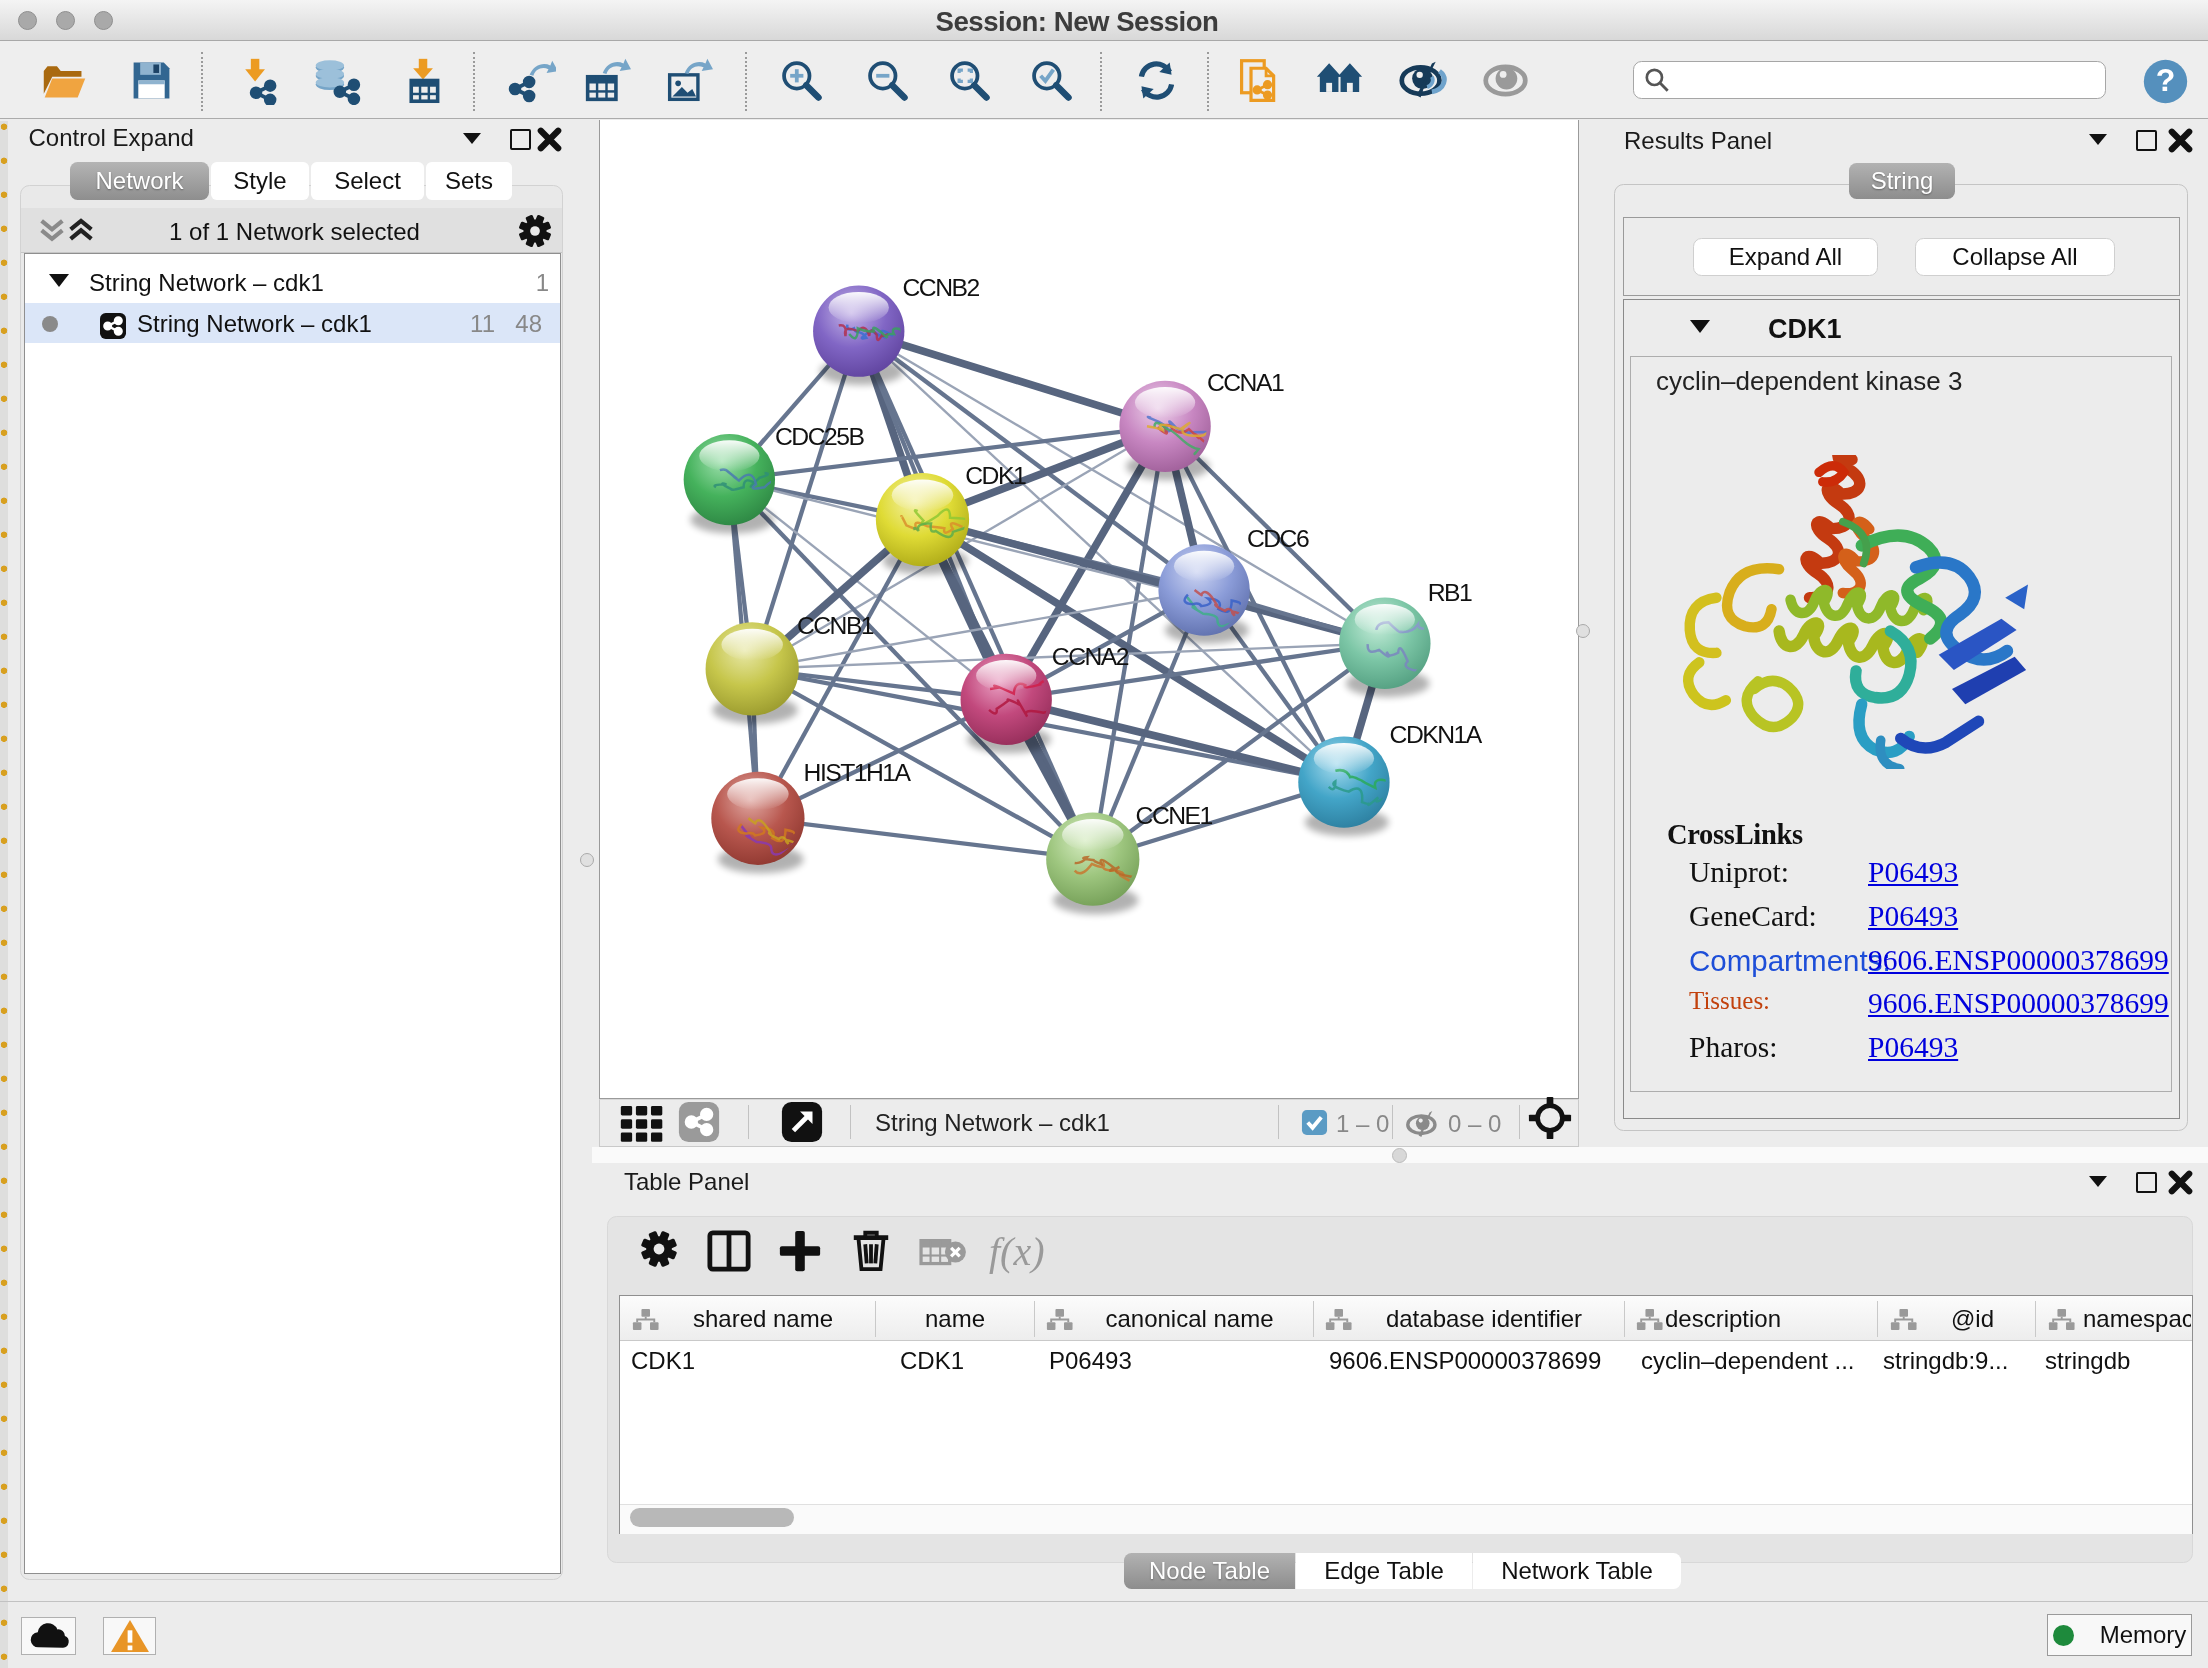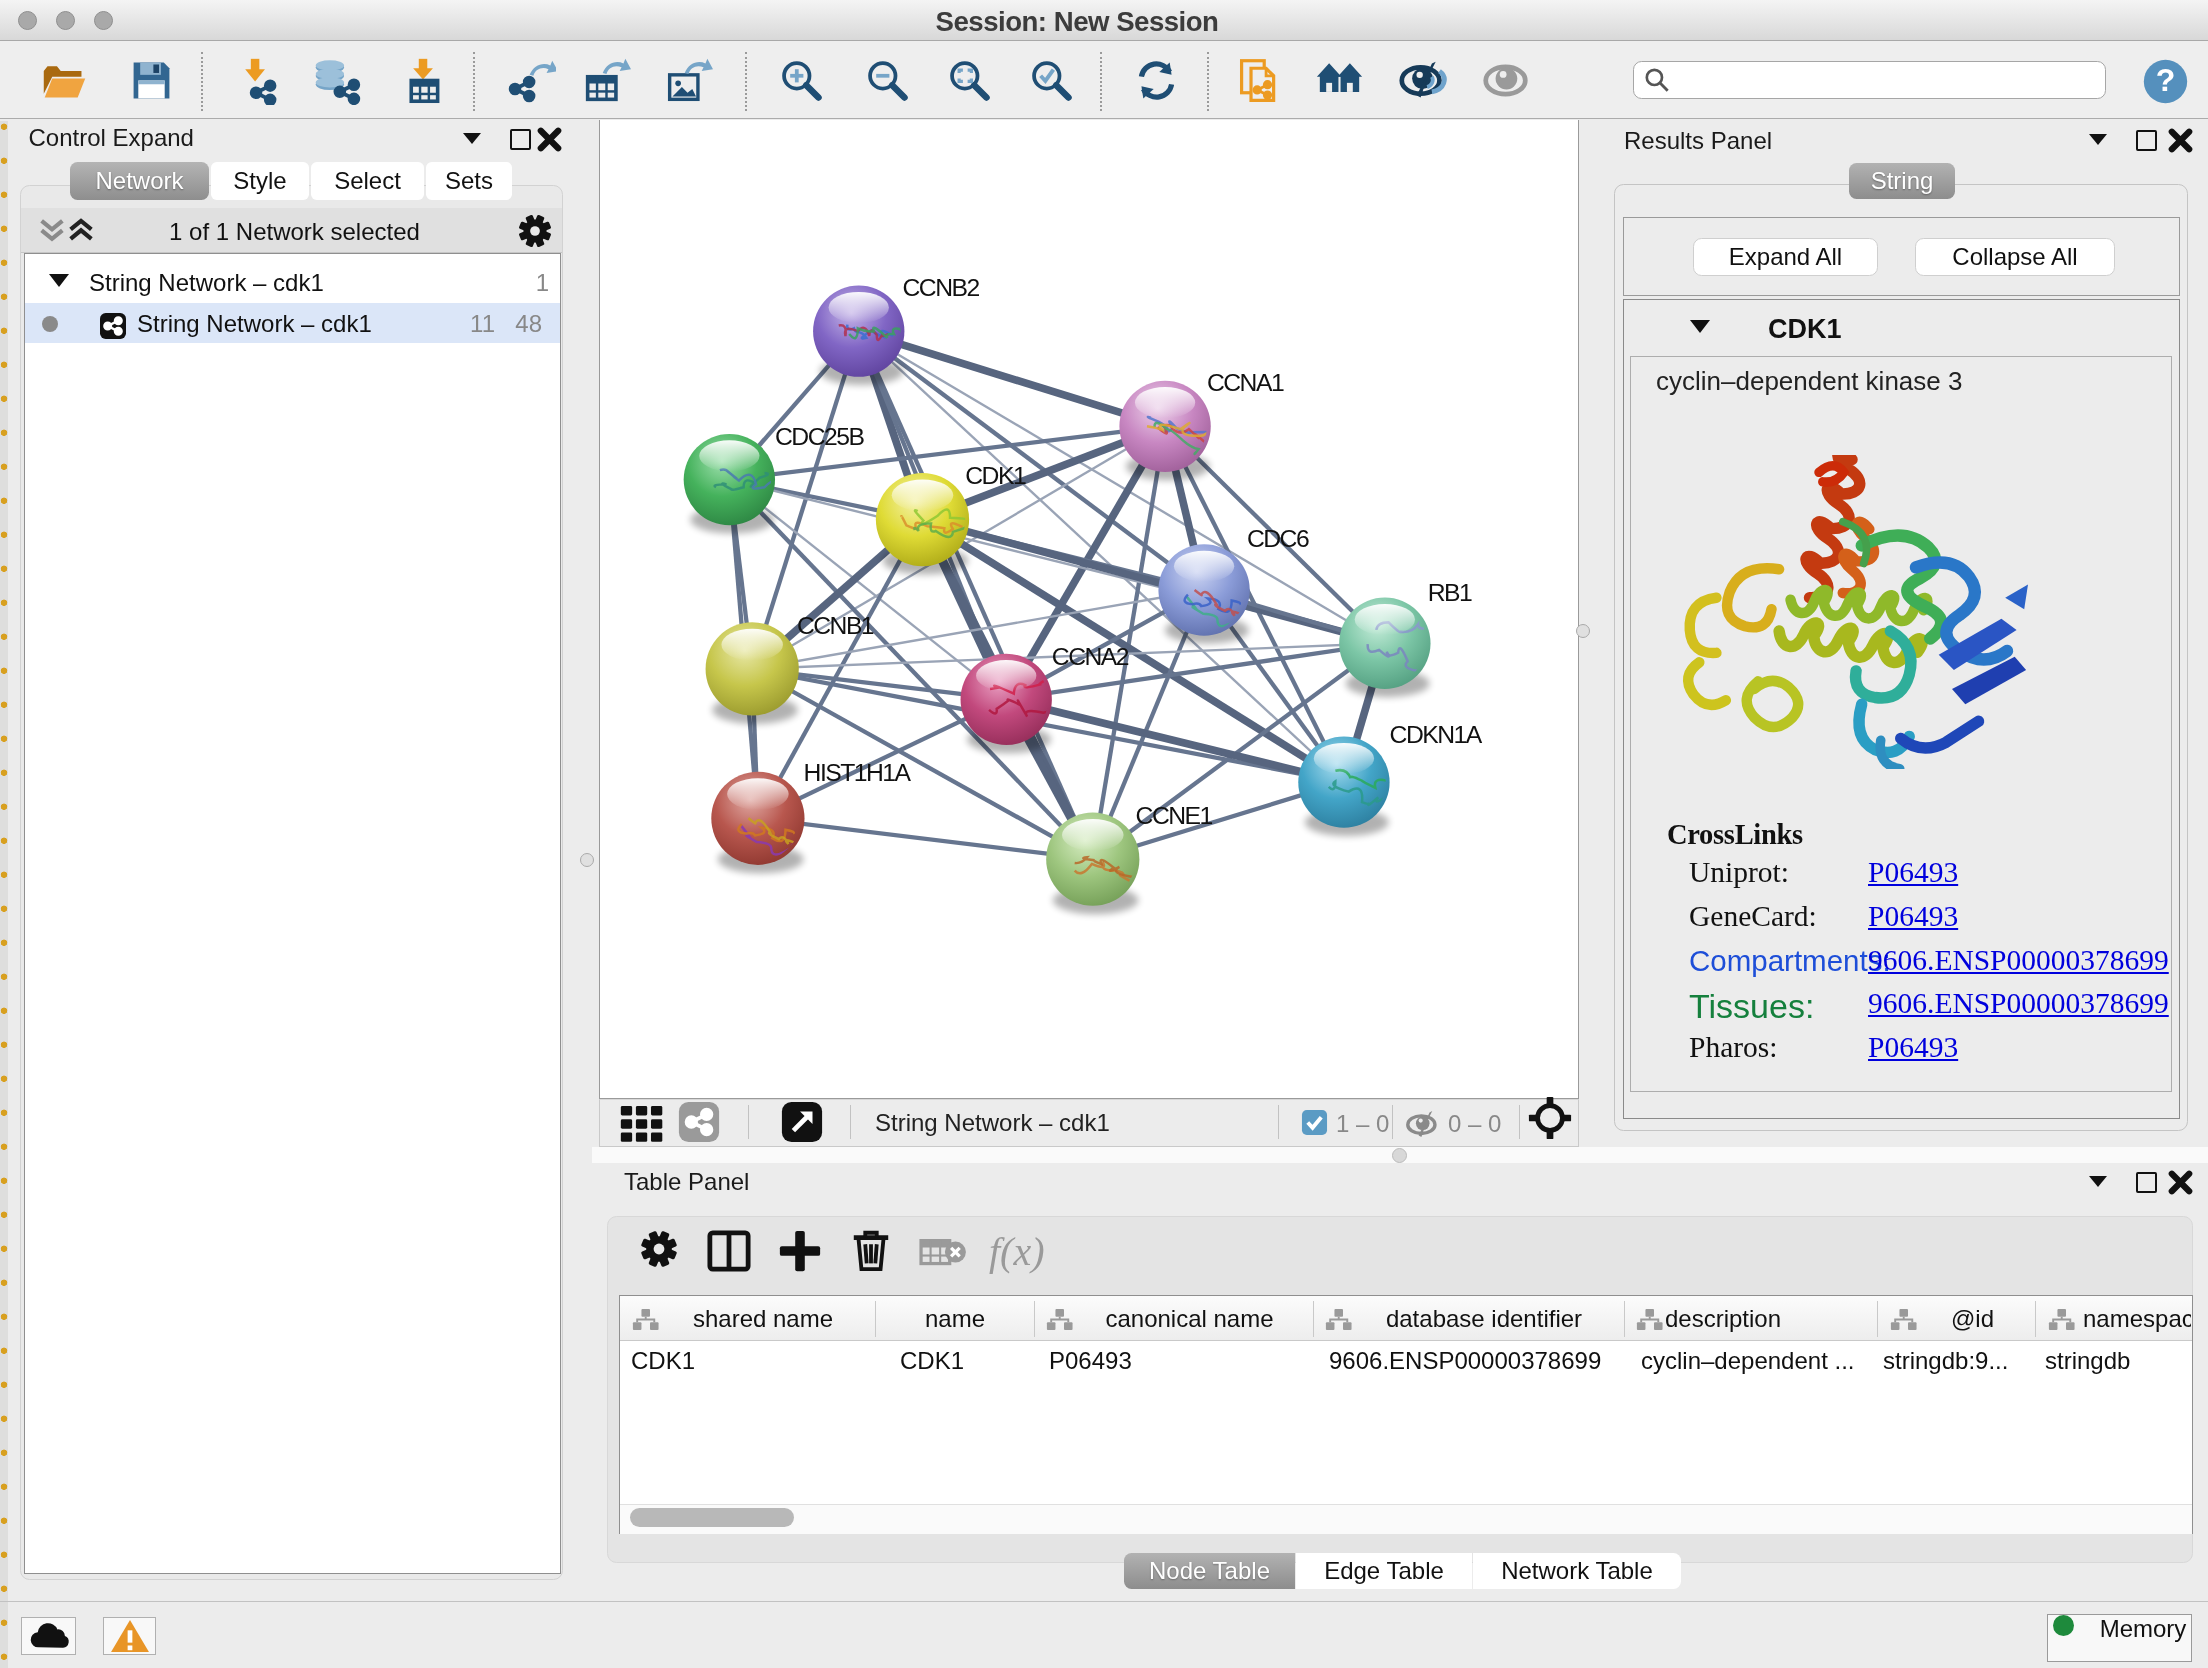--- a/index.html
+++ b/index.html
@@ -631,21 +631,21 @@
         <path d="M246 298 q22 18 48 4 l34 -22" stroke="#1f47b8" stroke-width="12"></path>
       </g>
     </svg></div>
 <div class="ab" style="left:1667px;top:819px;font-family:'Liberation Serif',serif;font-size:28.5px;font-weight:bold;color:#111;letter-spacing:-0.3px">CrossLinks</div>
 <div class="ab" style="left:1689px;top:856px;font-family:'Liberation Serif',serif;font-size:29.5px;color:#111">Uniprot:</div>
 <div class="ab" style="left:1868px;top:856px;font-family:'Liberation Serif',serif;font-size:29.5px;color:#0000dd;text-decoration:underline">P06493</div>
 <div class="ab" style="left:1689px;top:900px;font-family:'Liberation Serif',serif;font-size:29.5px;color:#111">GeneCard:</div>
 <div class="ab" style="left:1868px;top:900px;font-family:'Liberation Serif',serif;font-size:29.5px;color:#0000dd;text-decoration:underline">P06493</div>
 <div class="ab" style="left:1689px;top:944px;font-family:Liberation Sans, sans-serif;font-size:29.5px;color:#1d4ed8">Compartments:</div>
 <div class="ab" style="left:1868px;top:944px;font-family:'Liberation Serif',serif;font-size:29.5px;color:#0000dd;text-decoration:underline">9606.ENSP00000378699</div>
-<div class="ab" style="left:1689px;top:987px;font-family:Liberation Sans, sans-serif;font-size:34px;color:#15803d">Tissues:</div>
+<div class="ab" style="left:1689px;top:987px;font-family:Liberation Serif, serif;font-size:25px;color:#c2410c">Tissues:</div>
 <div class="ab" style="left:1868px;top:987px;font-family:'Liberation Serif',serif;font-size:29.5px;color:#0000dd;text-decoration:underline">9606.ENSP00000378699</div>
 <div class="ab" style="left:1689px;top:1031px;font-family:'Liberation Serif',serif;font-size:29.5px;color:#111">Pharos:</div>
 <div class="ab" style="left:1868px;top:1031px;font-family:'Liberation Serif',serif;font-size:29.5px;color:#0000dd;text-decoration:underline">P06493</div>
 <div class="ab" style="left:599px;top:1163px;width:1609px;height:438px;background:#ececec"></div>
 <div class="ab" style="left:624px;top:1168px;font-size:24px;color:#1a1a1a">Table Panel</div>
 <div class="ab tri-d2" style="left:2089px;top:1176px"></div>
 <div class="ab" style="left:2136px;top:1172px;width:21px;height:21px;border:2.9px solid #111;border-radius:1.9px"></div>
 <svg width="27" height="27" viewBox="0 0 28 28" style="position:absolute;left:2167px;top:1169px">
     <path d="M5 5 L23 23 M23 5 L5 23" stroke="#111" stroke-width="6.5" stroke-linecap="round"></path>
   </svg>
@@ -807,18 +807,18 @@
       <path d="M12 28 a8 8 0 0 1 -1 -16 a11 11 0 0 1 21 -3 a7 7 0 0 1 8 7 a6.5 6.5 0 0 1 -2 12.5 Z" fill="#111"></path>
     </svg>
   </div>
 <div class="ab ic" style="left:103px;top:1617px;width:53px;height:38px;background:#f8f8f8;border:1.4px solid #b0b0b0">
     <svg width="42" height="36" viewBox="0 0 44 38" style="">
       <path d="M22 2 L42 36 H2 Z" fill="#e89527"></path>
       <rect x="19.5" y="13" width="5" height="13" fill="#fff"></rect>
       <rect x="19.5" y="29" width="5" height="5" fill="#fff"></rect>
     </svg>
   </div>
-<div class="ab" style="left:2047px;top:1614px;width:145px;height:48px;background:#f8f8f8;border:1.9px solid #9a9a9a;display:flex;align-items:flex-start;justify-content:center;gap:26px">
+<div class="ab" style="left:2047px;top:1614px;width:145px;height:42px;background:#f8f8f8;border:1.9px solid #9a9a9a;display:flex;align-items:center;justify-content:center;gap:26px">
     <span style="width:21px;height:21px;border-radius:50%;background:#1e8a3c;display:inline-block"></span>
     <span style="font-size:24px;color:#111">Memory</span>
   </div>
 <div class="ab" style="left:580px;top:853px;width:14.3px;height:14.3px;border-radius:50%;background:#e0e0e0;border:1px solid #aaa"></div>
 <div class="ab" style="left:1576px;top:624px;width:14.3px;height:14.3px;border-radius:50%;background:#e0e0e0;border:1px solid #aaa"></div>
 
 </body></html>

